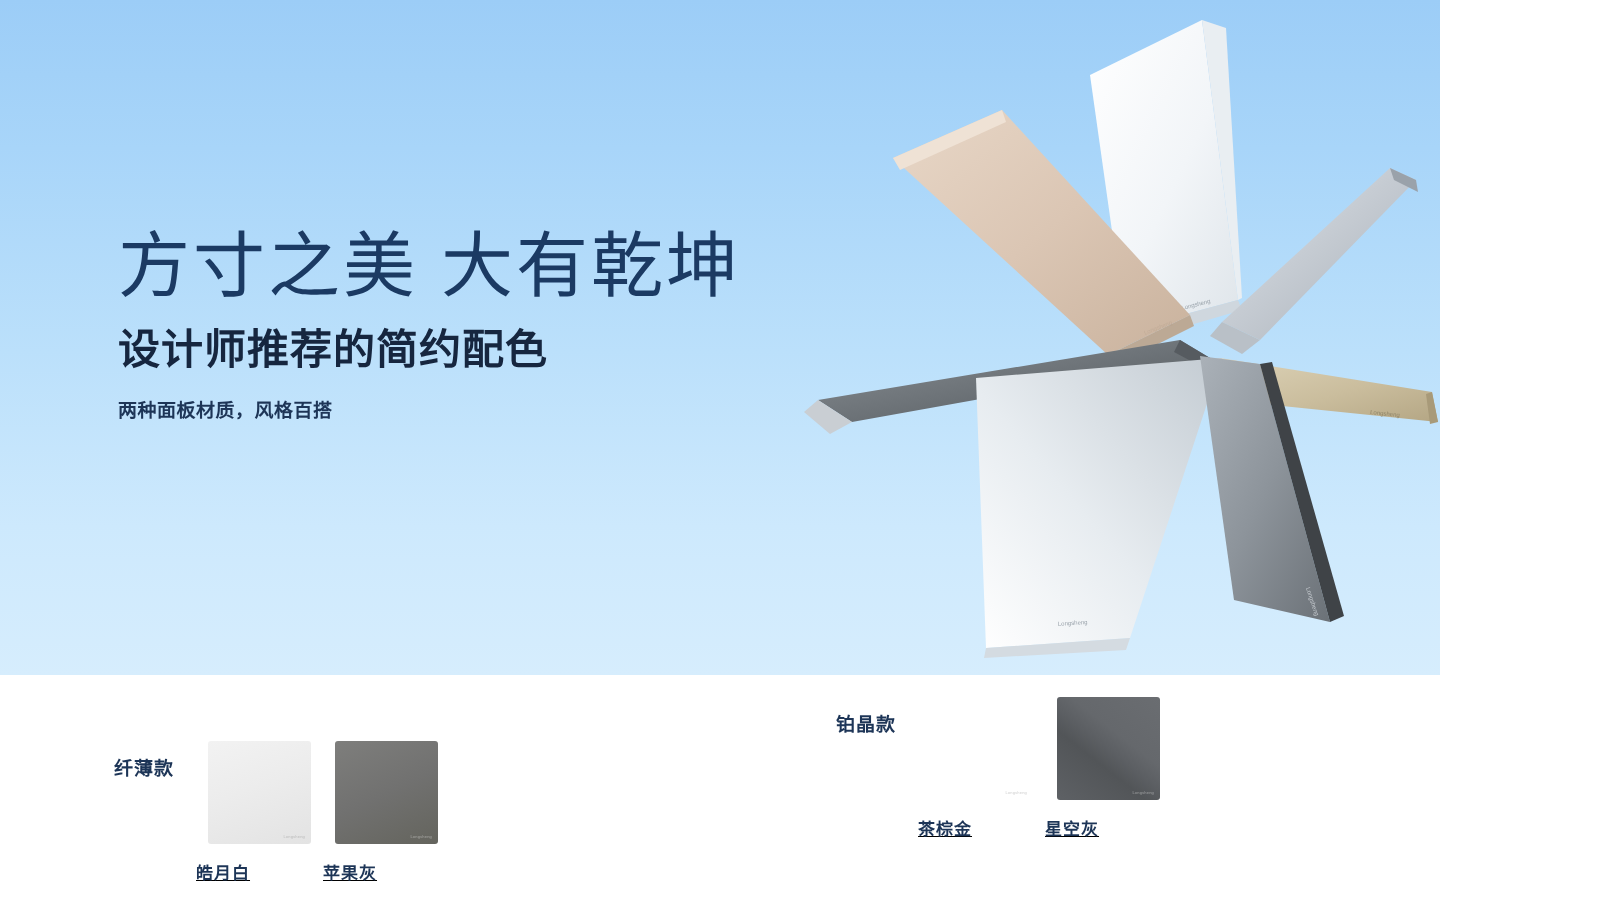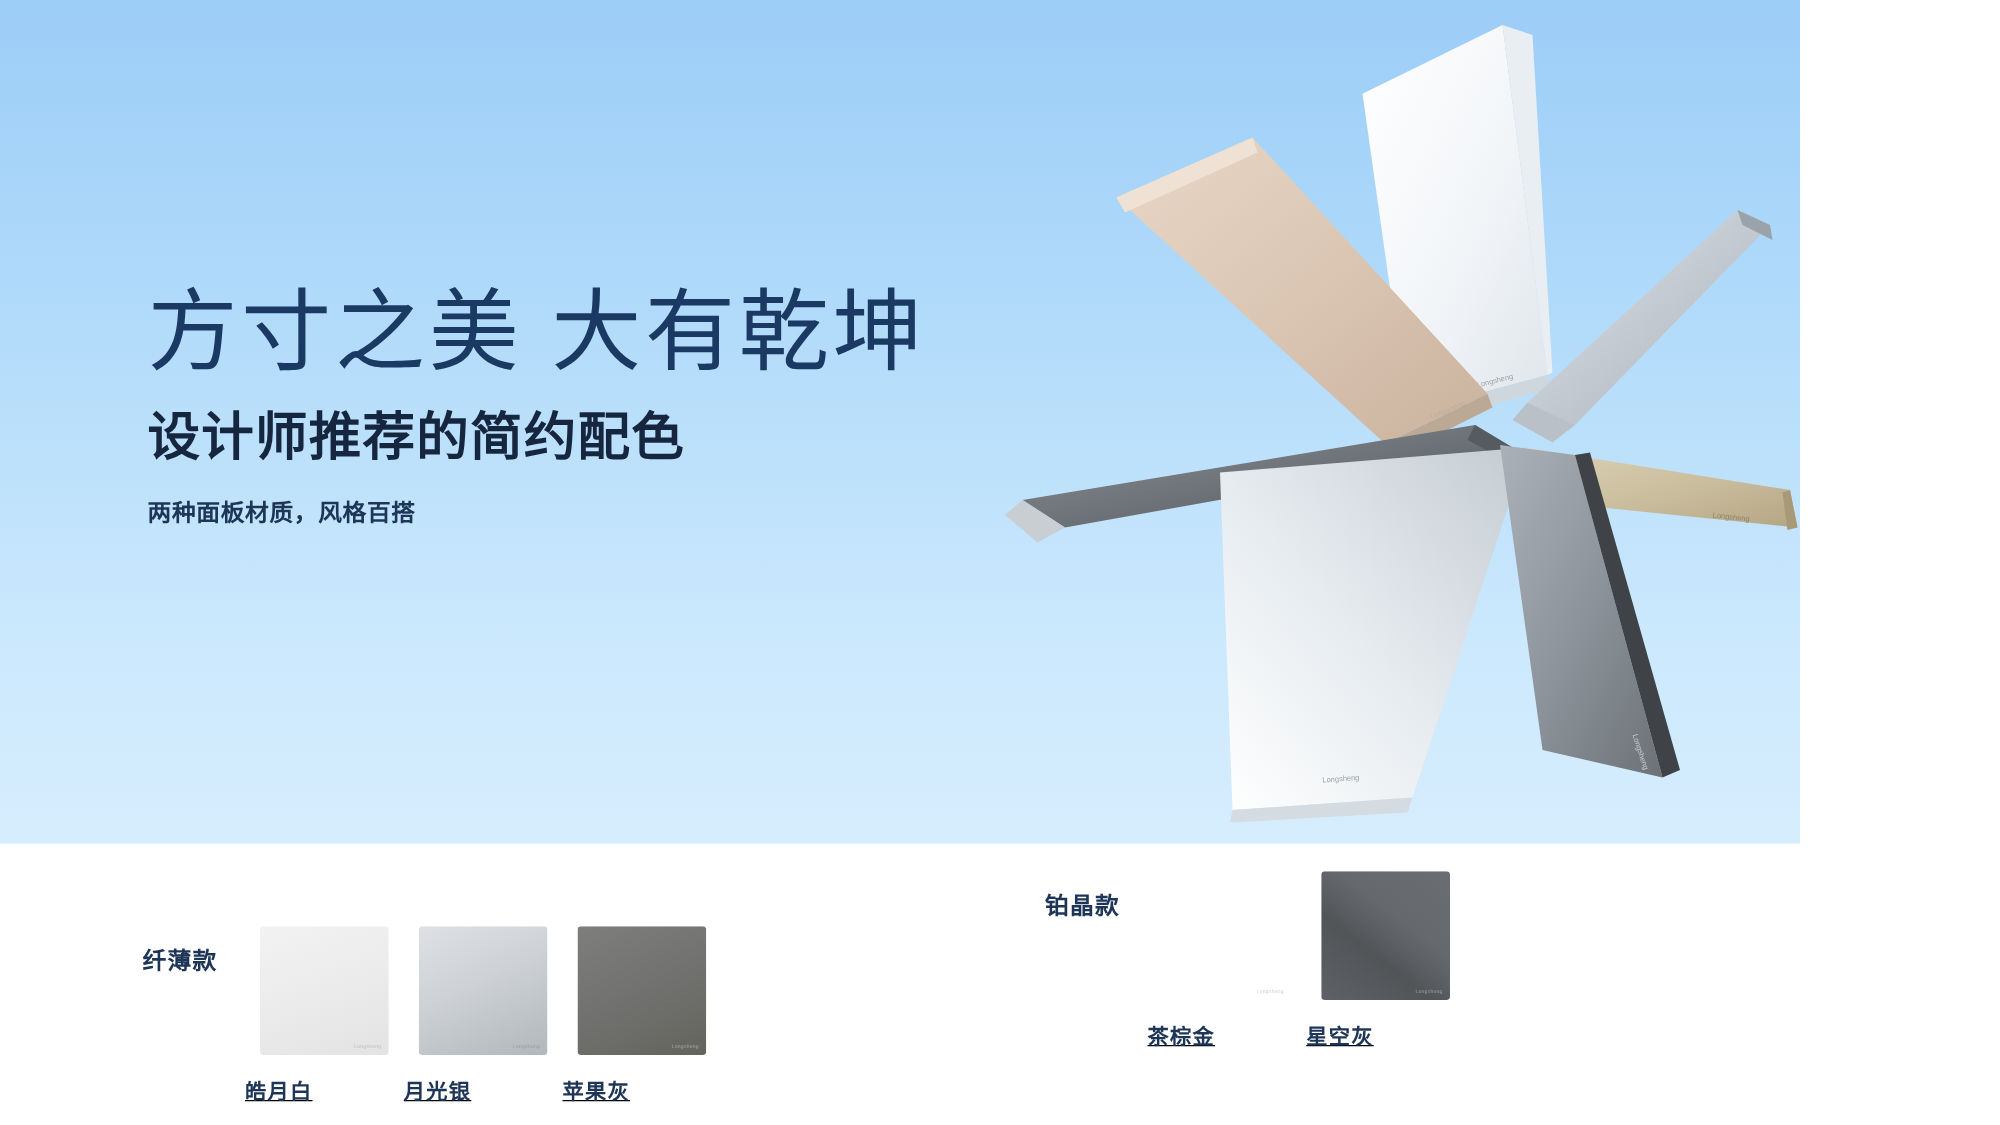--- a/index.html
+++ b/index.html
@@ -268,27 +268,20 @@
 
         <div class="swatch-cell">
           <div class="chip">
             <div class="gloss" style="background:linear-gradient(160deg,#f2f2f2 0%,#ececec 45%,#e3e3e3 100%);"></div>
             <div class="brand">Longsheng</div>
           </div>
           <div class="chip-label">皓月白</div>
         </div>
 
 
-        <div class="swatch-cell">
-          <div class="chip">
-            <div class="gloss" style="background:linear-gradient(155deg,#dee0e4 0%,#cdd1d6 45%,#b2b7bc 100%);"></div>
-            <div class="brand">Longsheng</div>
-          </div>
-          <div class="chip-label">月光银</div>
-        </div>
 
         <div class="swatch-cell">
           <div class="chip dark">
             <div class="gloss" style="background:linear-gradient(155deg,#7e7e7c 0%,#717170 50%,#64645d 100%);"></div>
             <div class="brand">Longsheng</div>
           </div>
           <div class="chip-label">苹果灰</div>
         </div>
 
       </div>

